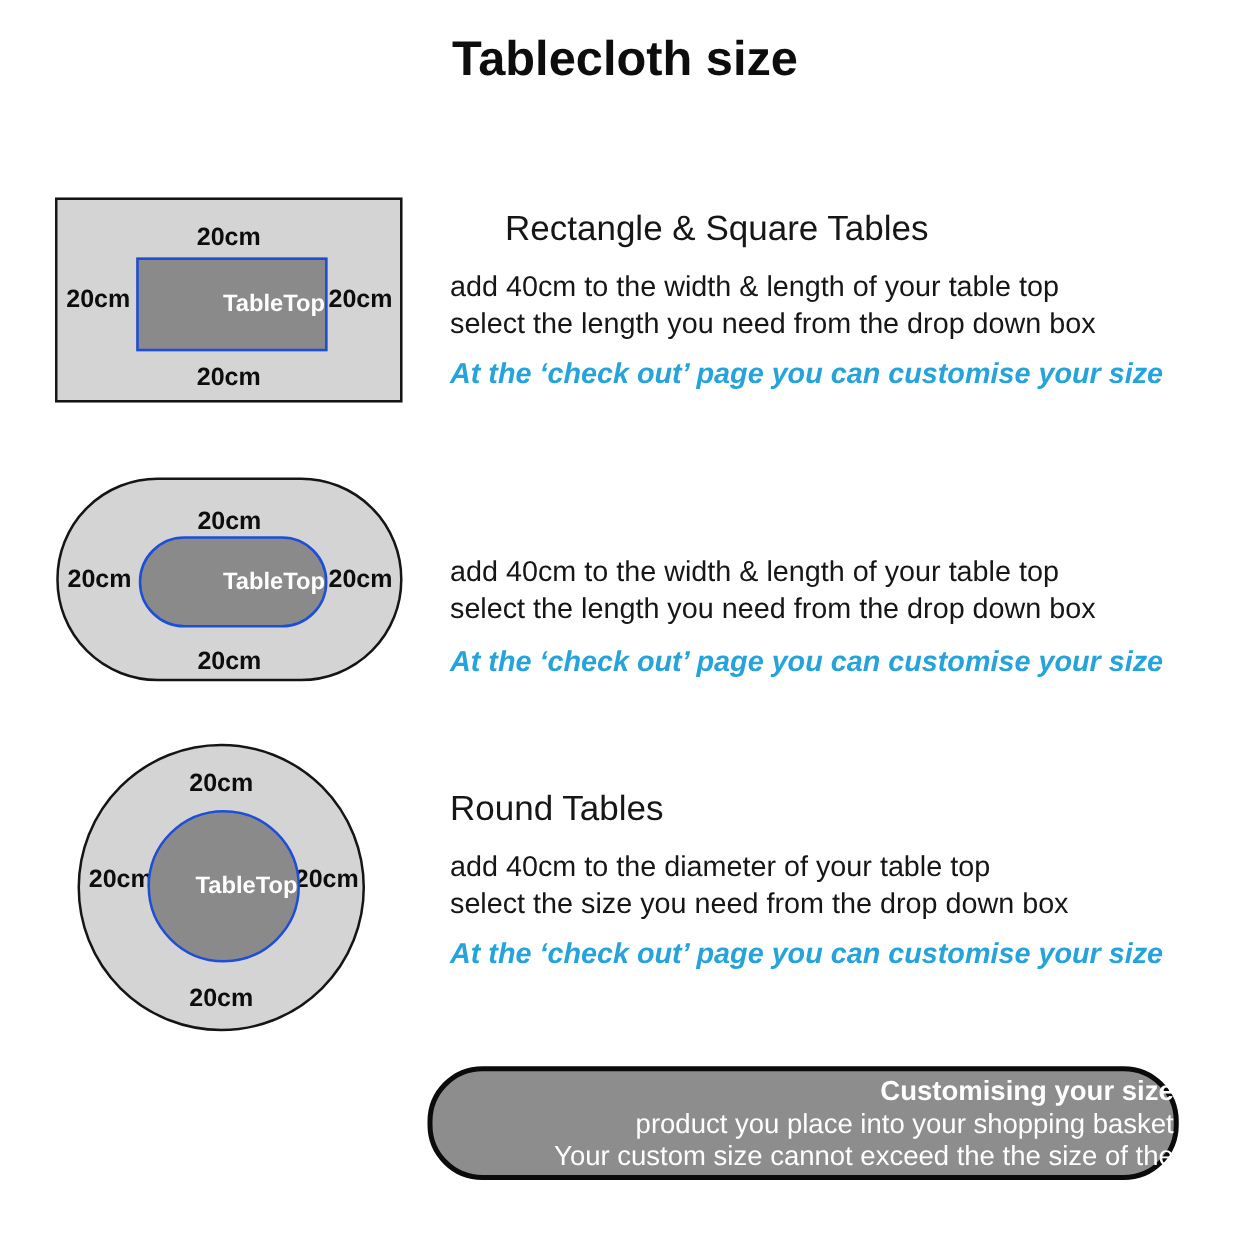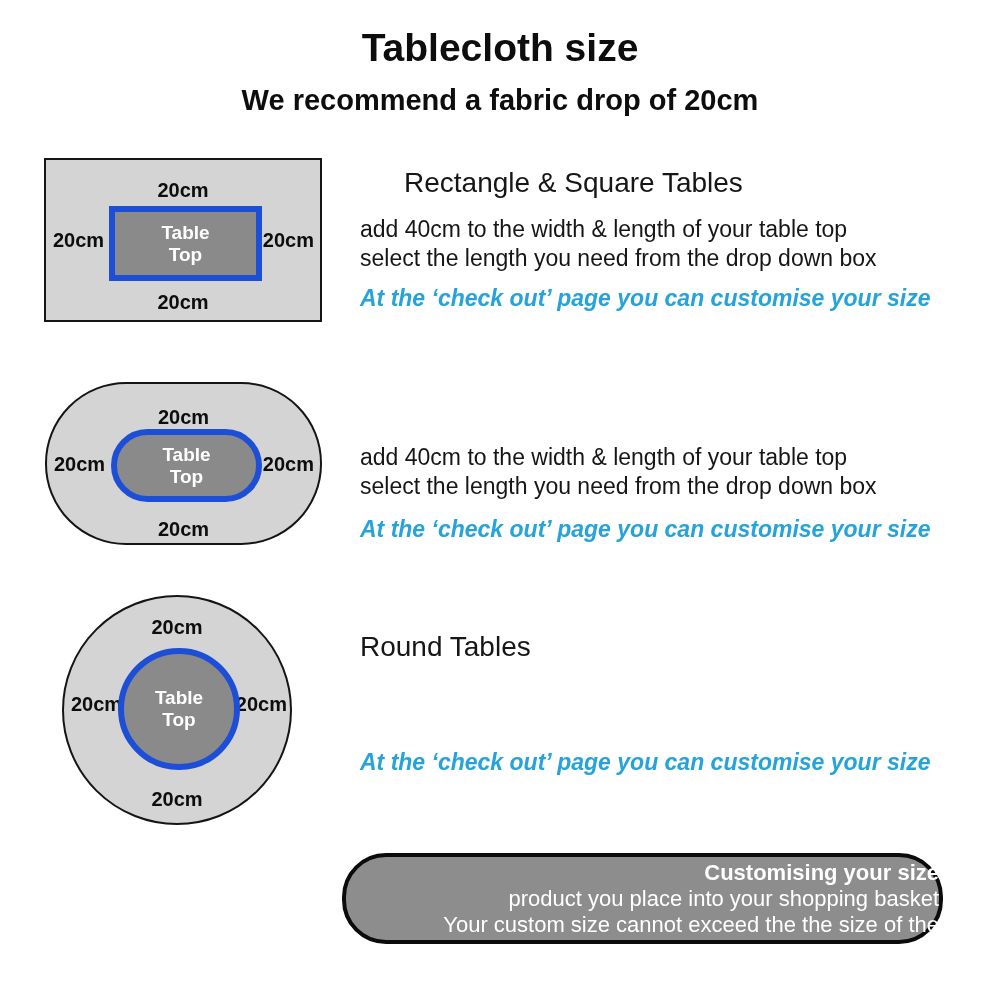--- a/index.html
+++ b/index.html
@@ -25,22 +25,22 @@
   .margin-label {
     position:absolute; font-size:20px; font-weight:bold;
     color:#0d0d0d; white-space:nowrap;
   }
   .lbl-top, .lbl-bottom { left:0; right:0; text-align:center; }
   .lbl-left  { left:7px;  top:50%; transform:translateY(-50%); }
   .lbl-right { right:6px; top:50%; transform:translateY(-50%); }
 
   .inner-shape {
     position:absolute; background:var(--tabletop-fill,#8a8a8a);
-    border:6px solid #1d4ed8;
-    display:flex; flex-direction:column; align-items:center; justify-content:center;
+    border:2px solid #1d4ed8;
+    display:flex; flex-direction:row; align-items:center; justify-content:flex-end;
   }
   .table-top-text {
     color:#ffffff; font-weight:bold; font-size:19px; line-height:22px; text-align:center;
   }
 
   .rect-outer { left:44px; top:158px; width:278px; height:164px; border:2px solid #151515; }
   .rect-outer .lbl-top    { top:19px; }
   .rect-outer .lbl-bottom { top:131px; }
   .rect-inner { left:63px; top:46px; width:153px; height:75px; }
 
@@ -81,21 +81,20 @@
   }
   .footer-heading { font-size:22px; font-weight:bold; line-height:26px; }
   .footer-line    { font-size:22px; line-height:26px; white-space:nowrap; }
 </style>
 </head>
 <body>
 
 <div class="canvas">
 
   <div class="page-title">Tablecloth size</div>
-  <div class="page-subtitle">We recommend a fabric drop of 20cm</div>
 
   <div class="diagram rect-outer">
     <div class="margin-label lbl-top">20cm</div>
     <div class="margin-label lbl-left">20cm</div>
     <div class="margin-label lbl-right">20cm</div>
     <div class="margin-label lbl-bottom">20cm</div>
     <div class="inner-shape rect-inner">
       <div class="table-top-text">Table</div>
       <div class="table-top-text">Top</div>
     </div>
@@ -130,20 +129,24 @@
   </div>
   <div class="sec-note s1-n">At the ‘check out’ page you can customise your size</div>
 
   <div class="sec-body s2-b">
     <div>add 40cm to the width &amp; length of your table top</div>
     <div>select the length you need from the drop down box</div>
   </div>
   <div class="sec-note s2-n">At the ‘check out’ page you can customise your size</div>
 
   <div class="sec-heading s3-h">Round Tables</div>
+  <div class="sec-body s3-b">
+    <div>add 40cm to the diameter of your table top</div>
+    <div>select the size you need from the drop down box</div>
+  </div>
   <div class="sec-note s3-n">At the ‘check out’ page you can customise your size</div>
 
   <div class="footer-box">
     <div class="footer-heading">Customising your size</div>
     <div class="footer-line">product you place into your shopping basket</div>
     <div class="footer-line">Your custom size cannot exceed the the size of the</div>
   </div>
 
 </div>
 

